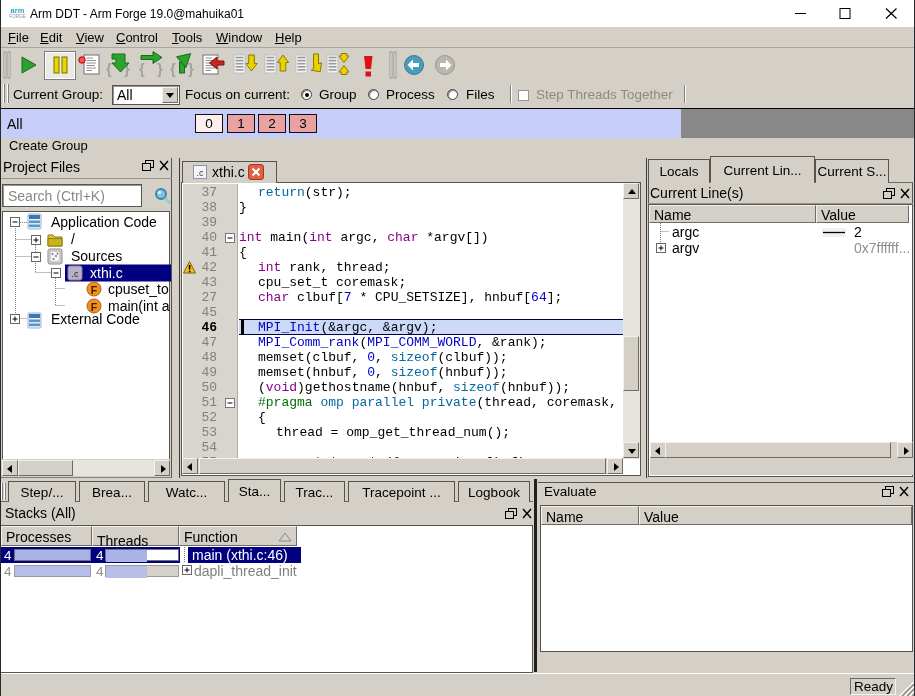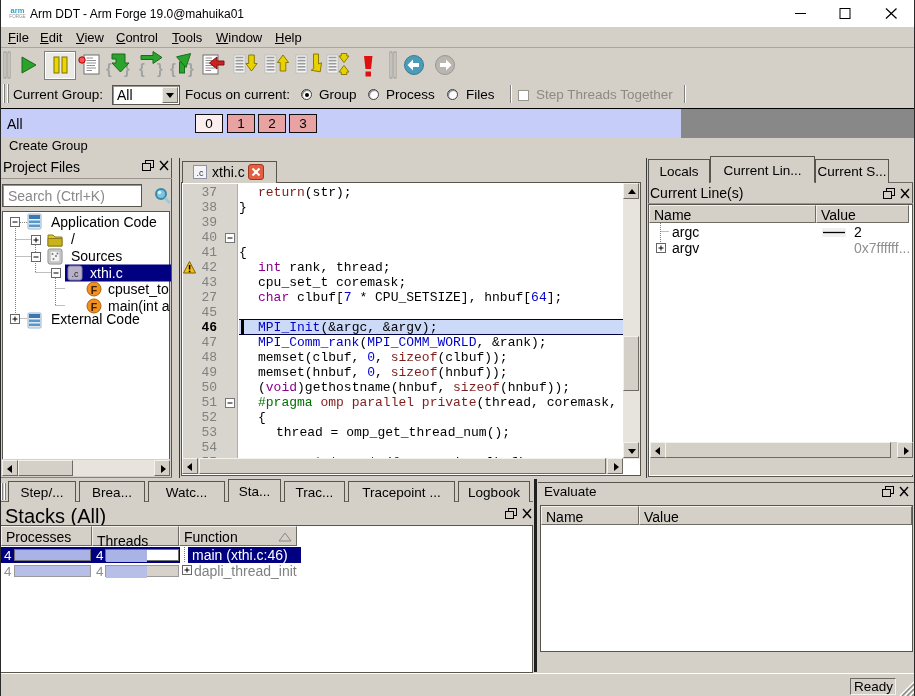--- a/index.html
+++ b/index.html
@@ -45,21 +45,21 @@
 #pf-search span { position:absolute; left:5px; top:3px; color:#888; font-size:14px; }
 #pf-tree { position:absolute; left:2px; top:56px; width:168px; height:248px; background:#fff; border:1px solid #58554e; border-bottom:none; }
 
 #ed { left:181px; top:155px; width:461px; height:323px; }
 #ed-tab { position:absolute; left:1px; top:6px; width:95px; height:22px; background:#d4d0c8; border:1px solid #58554e; border-bottom:none; z-index:2; }
 #ed-box { position:absolute; left:0px; top:27px; width:460px; height:294px; background:#fff; border:1px solid #58554e; }
 #gutter { position:absolute; left:1px; top:1px; width:55px; height:276px; background:#d8d5ce; border-right:1px solid #b0aca4; }
 #code { position:absolute; left:57px; top:1px; width:385px; height:276px; background:#fff; overflow:hidden; font-family:"Liberation Mono", monospace; font-size:13px; }
 .cl { position:absolute; left:0; width:384px; height:15px; line-height:15px; white-space:pre; }
 .ln { position:absolute; width:34px; text-align:right; color:#808080; font-size:13px; font-family:"Liberation Mono", monospace; line-height:15px; }
-.kw { color:#8b008b; } .num { color:#0000d0; } .fn { color:#0000c8; } .ol { color:#7f1d1d; } .pp { color:#007000; }
+.kw { color:#8b008b; } .num { color:#0000d0; } .fn { color:#0000c8; } .ol { color:#0369a1; } .pp { color:#007000; }
 #curline { position:absolute; left:0px; top:135px; width:385px; height:16px; background:#ccd9f7; border-top:1px solid #000040; border-bottom:1px solid #000040; }
 
 #rp { left:648px; top:155px; width:267px; height:323px; }
 .tab { position:absolute; background:#d4d0c8; border:1px solid #58554e; border-bottom:none; font-size:13.5px; text-align:center; }
 #rp-head { position:absolute; left:0; top:28px; width:265px; height:21px; border-bottom:1px solid #9a968e; }
 #rp-table { position:absolute; left:0; top:49px; width:265px; height:273px; background:#fff; border:1px solid #58554e; }
 .th { position:absolute; background:#d4d0c8; border:1px solid; border-color:#f2f1ec #6e6a64 #6e6a64 #f2f1ec; font-size:14px; }
 
 #bt-tabs { left:0; top:479px; width:533px; height:23px; }
 #stacks { left:0; top:502px; width:533px; height:171px; }
@@ -357,20 +357,21 @@
       </svg>
       <svg class="abs" style="left:42px; top:214px;" width="10" height="10" viewBox="0 0 10 10">
         <rect x="0.5" y="0.5" width="9" height="9" fill="#fff" stroke="#777"></rect>
           <line x1="2.5" y1="5" x2="7.5" y2="5" stroke="#000"></line>
       </svg>
     </div>
     <div id="code">
       <div id="curline"></div>
       <div class="cl" style="top:1px; padding-left:19px;"><span class="ol">return</span>(str);</div>
       <div class="cl" style="top:16px;">}</div>
+      <div class="cl" style="top:46px;"><span class="kw">int</span> main(<span class="kw">int</span> argc, <span class="kw">char</span> *argv[])</div>
       <div class="cl" style="top:61px;">{</div>
       <div class="cl" style="top:76px; padding-left:19px;"><span class="kw">int</span> rank, thread;</div>
       <div class="cl" style="top:91px; padding-left:19px;">cpu_set_t coremask;</div>
       <div class="cl" style="top:106px; padding-left:19px;"><span class="kw">char</span> clbuf[<span class="num">7</span> * CPU_SETSIZE], hnbuf[<span class="num">64</span>];</div>
       <div class="cl" style="top:136px; padding-left:19px;"><span class="fn">MPI_Init</span>(&amp;argc, &amp;argv);</div>
       <div class="cl" style="top:151px; padding-left:19px;"><span class="fn">MPI_Comm_rank</span>(<span class="fn">MPI_COMM_WORLD</span>, &amp;rank);</div>
       <div class="cl" style="top:166px; padding-left:19px;">memset(clbuf, <span class="num">0</span>, <span class="ol">sizeof</span>(clbuf));</div>
       <div class="cl" style="top:181px; padding-left:19px;">memset(hnbuf, <span class="num">0</span>, <span class="ol">sizeof</span>(hnbuf));</div>
       <div class="cl" style="top:196px; padding-left:19px;">(<span class="kw">void</span>)gethostname(hnbuf, <span class="ol">sizeof</span>(hnbuf));</div>
       <div class="cl" style="top:211px; padding-left:19px;"><span class="pp">#pragma</span> <span class="ol">omp parallel private</span>(thread, coremask,</div>
@@ -456,21 +457,21 @@
   <span class="abs" style="left:4px; top:4px; width:2px; height:17px; border-left:1px solid #fff; border-right:1px solid #808080;"></span>
   <div class="tab" style="left:8px; top:2px; width:68px; height:21px; padding-top:3px;">Step/...</div>
   <div class="tab" style="left:79px; top:2px; width:66px; height:21px; padding-top:3px;">Brea...</div>
   <div class="tab" style="left:148px; top:2px; width:77px; height:21px; padding-top:3px;">Watc...</div>
   <div class="tab" style="left:228px; top:0px; width:53px; height:23px; padding-top:4px; z-index:2;">Sta...</div>
   <div class="tab" style="left:284px; top:2px; width:61px; height:21px; padding-top:3px;">Trac...</div>
   <div class="tab" style="left:348px; top:2px; width:107px; height:21px; padding-top:3px;">Tracepoint ...</div>
   <div class="tab" style="left:458px; top:2px; width:72px; height:21px; padding-top:3px;">Logbook</div>
 </div>
 <div class="abs" id="stacks">
-  <span class="abs" style="left:5px; top:3px; font-size:20px;">Stacks (All)</span>
+  <span class="abs" style="left:5px; top:3px; font-size:14px;">Stacks (All)</span>
 
   <svg class="abs" style="left:505px; top:5px;" width="28" height="14" viewBox="0 0 28 14">
     <rect x="3.5" y="1.5" width="8" height="7" fill="none" stroke="#000" stroke-width="1"></rect>
     <rect x="0.5" y="4.5" width="8" height="7" fill="#d4d0c8" stroke="#000" stroke-width="1"></rect>
     <line x1="18" y1="2" x2="26" y2="11" stroke="#000" stroke-width="1.4"></line>
     <line x1="26" y1="2" x2="18" y2="11" stroke="#000" stroke-width="1.4"></line>
   </svg>
   <div id="stacks-tbl">
     <div class="th" style="left:0px; top:0px; width:91px; height:20px; padding:2px 0 0 4px;">Processes</div>
     <div class="th" style="left:91px; top:0px; width:87px; height:20px; padding:6px 0 0 4px;">Threads</div>

